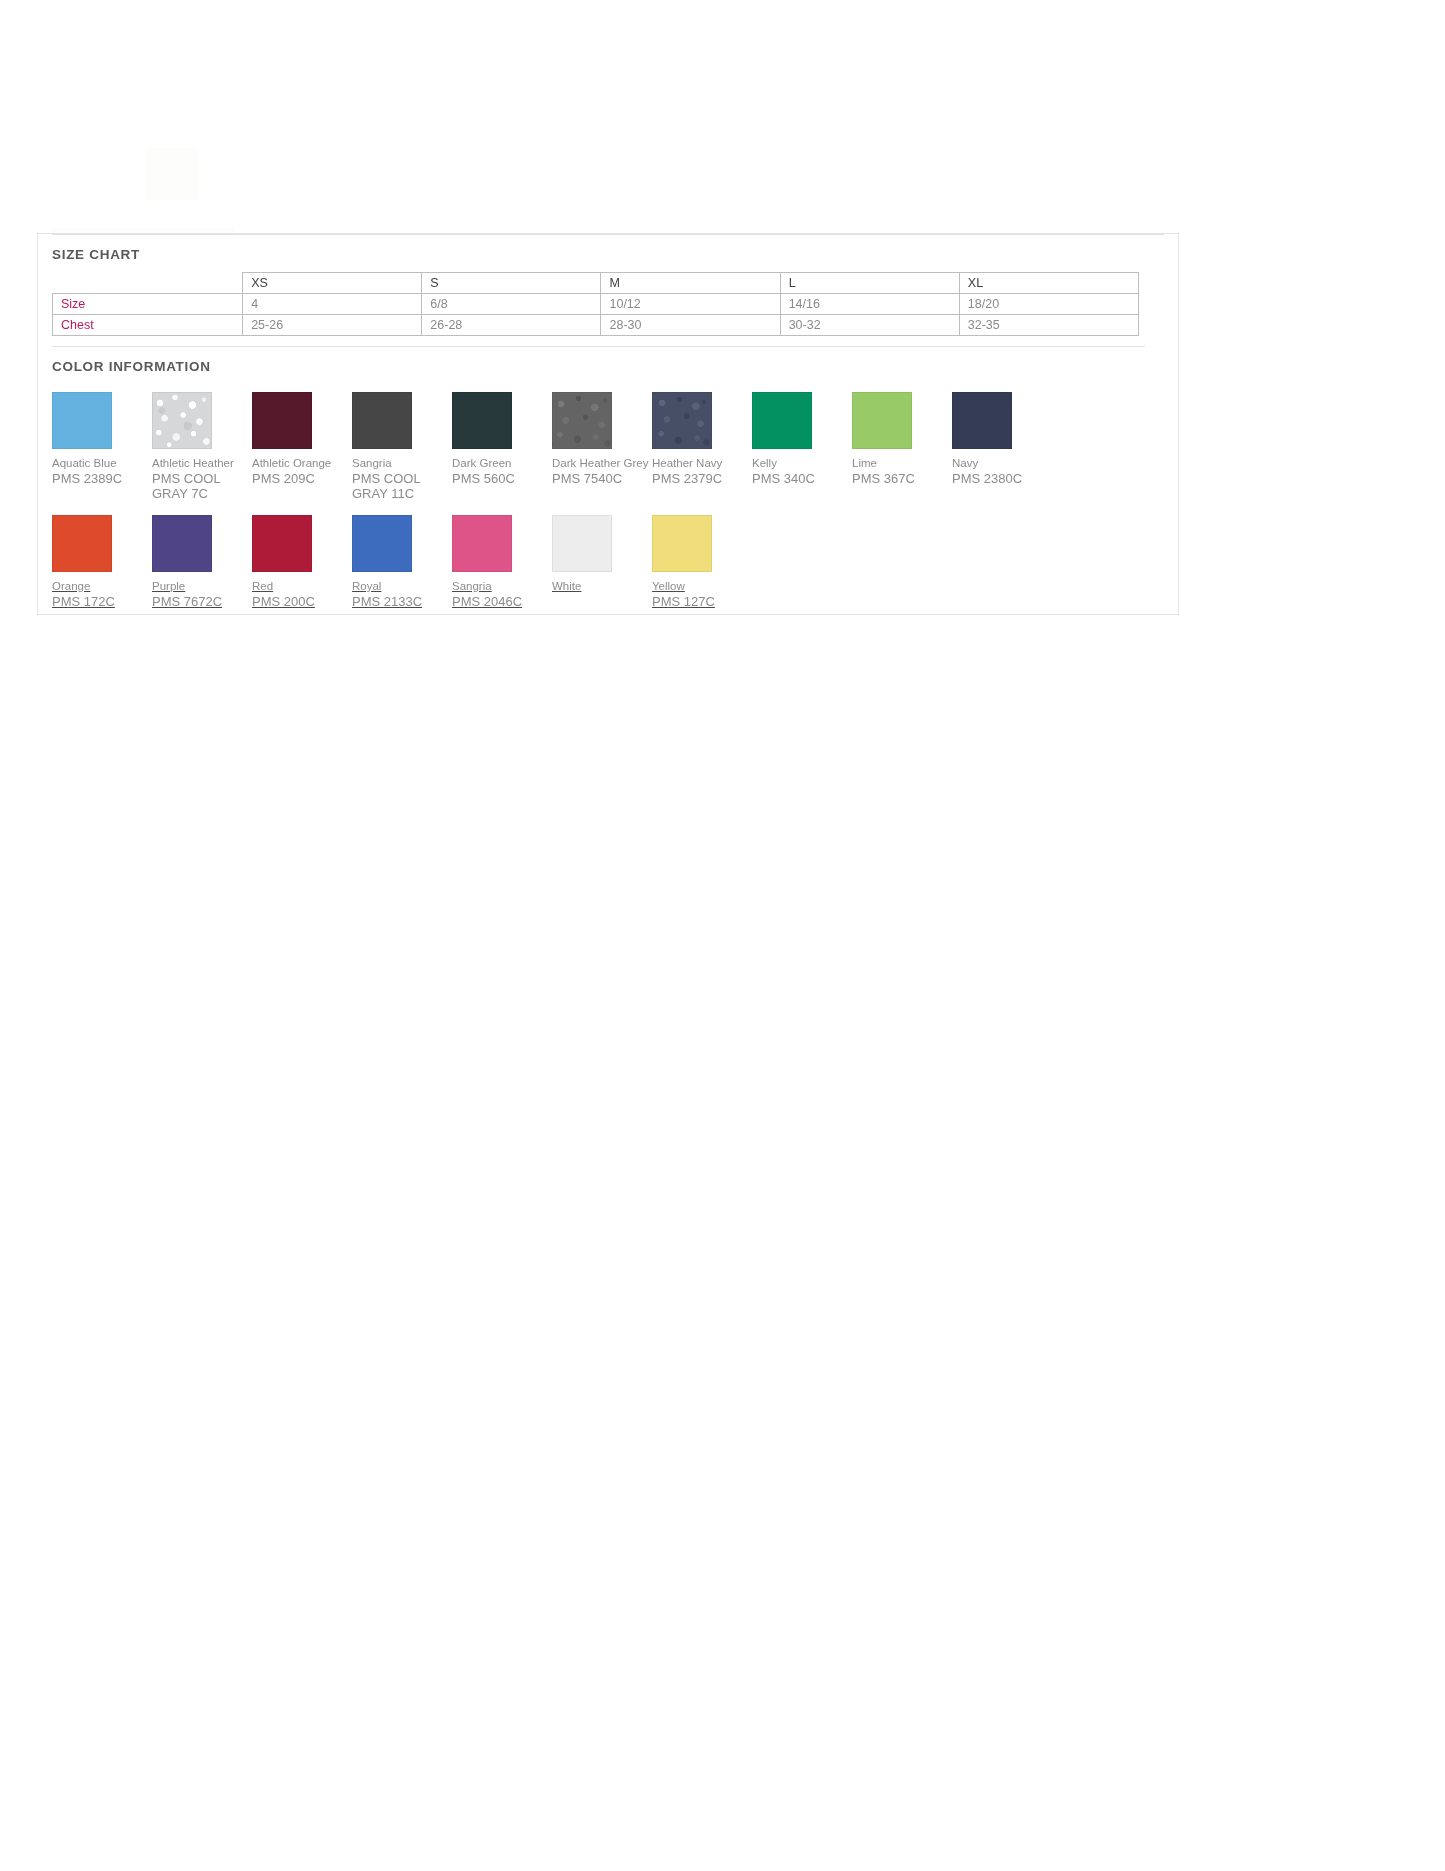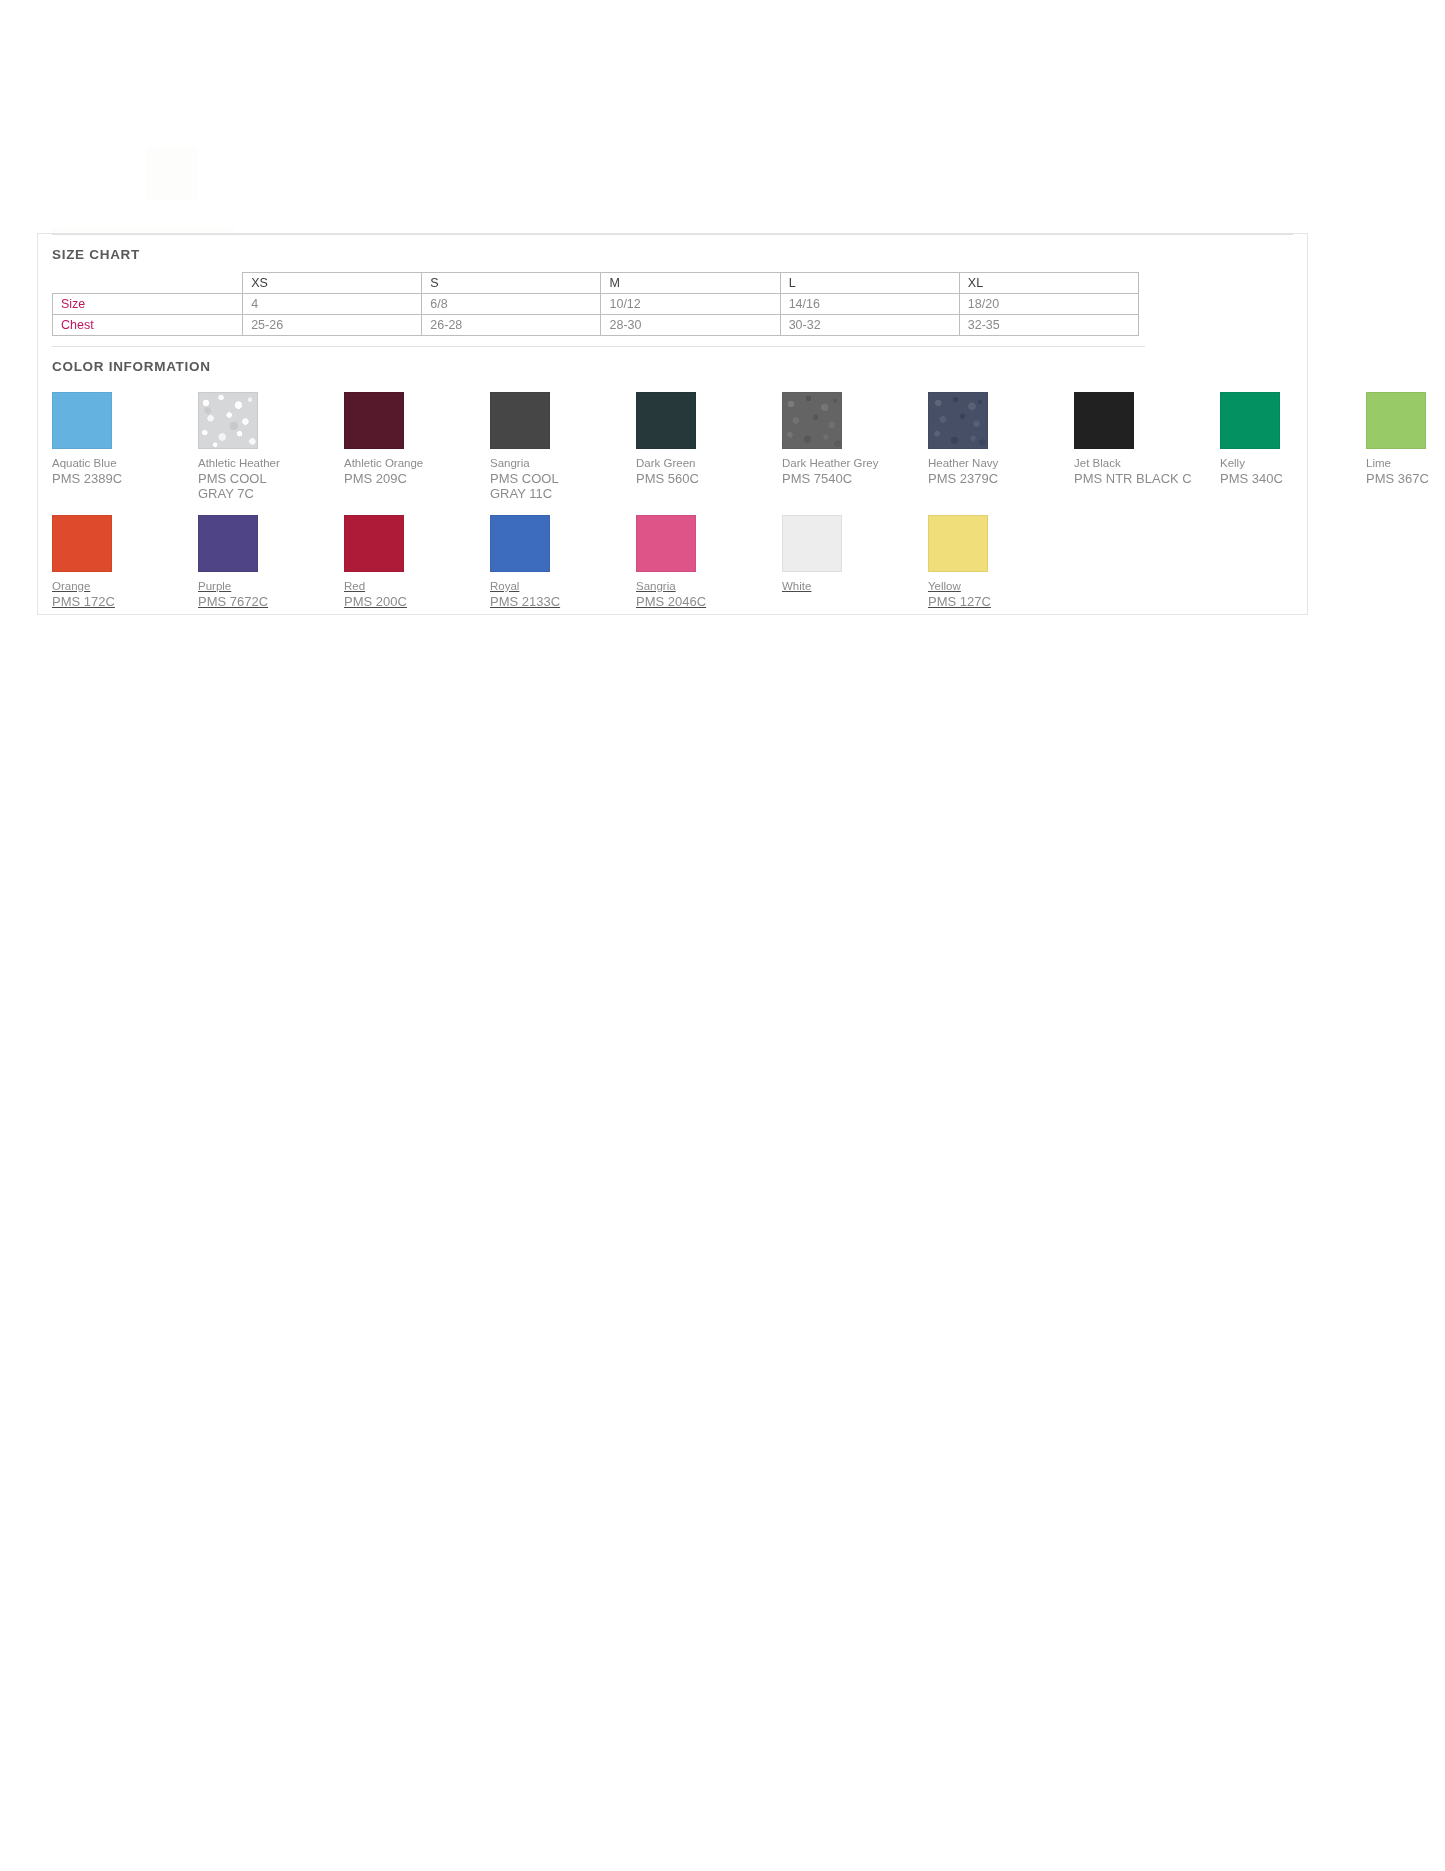--- a/index.html
+++ b/index.html
@@ -32,21 +32,21 @@
     height: 10px;
     background: #fdfdfb;
     border: 1px solid #fcfcfa;
   }
 
   
   .card {
     position: absolute;
     left: 37px;
     top: 233px;
-    width: 1271px;
+    width: 1142px;
     height: 382px;
     background: #ffffff;
     border: 1px solid #e4e4e4;
     box-sizing: border-box;
   }
 
   .inner {
     position: relative;
     padding: 0 14px;
   }
@@ -112,21 +112,20 @@
     margin: 8px 0 0 0;
     width: 1093px;
   }
 
   .swatch-grid {
     display: grid;
     grid-template-columns: repeat(11, 100px);
     column-gap: 0px;
     row-gap: 0px;
     margin-top: 8px;
-    gap: 46px;
   }
   .swatch-cell {
     width: 100px;
     position: relative;
   }
   .swatch-box {
     width: 60px;
     height: 57px;
     border: 1px solid rgba(0,0,0,0.06);
     box-sizing: border-box;
@@ -284,25 +283,20 @@
           <div class="swatch-box tex-heather-dark"></div>
           <div class="swatch-name">Dark Heather Grey</div>
           <div class="swatch-pms">PMS 7540C</div>
         </div>
         <div class="swatch-cell">
           <div class="swatch-box tex-heather-navy"></div>
           <div class="swatch-name">Heather Navy</div>
           <div class="swatch-pms">PMS 2379C</div>
         </div>
         <div class="swatch-cell">
-          <div class="swatch-box" style="background-color: rgb(33, 33, 33);"></div>
-          <div class="swatch-name">Jet Black</div>
-          <div class="swatch-pms">PMS NTR BLACK C</div>
-        </div>
-        <div class="swatch-cell">
           <div class="swatch-box" style="background-color: rgb(4, 145, 98);"></div>
           <div class="swatch-name">Kelly</div>
           <div class="swatch-pms">PMS 340C</div>
         </div>
         <div class="swatch-cell">
           <div class="swatch-box" style="background-color: rgb(152, 202, 104);"></div>
           <div class="swatch-name">Lime</div>
           <div class="swatch-pms">PMS 367C</div>
         </div>
         <div class="swatch-cell">

